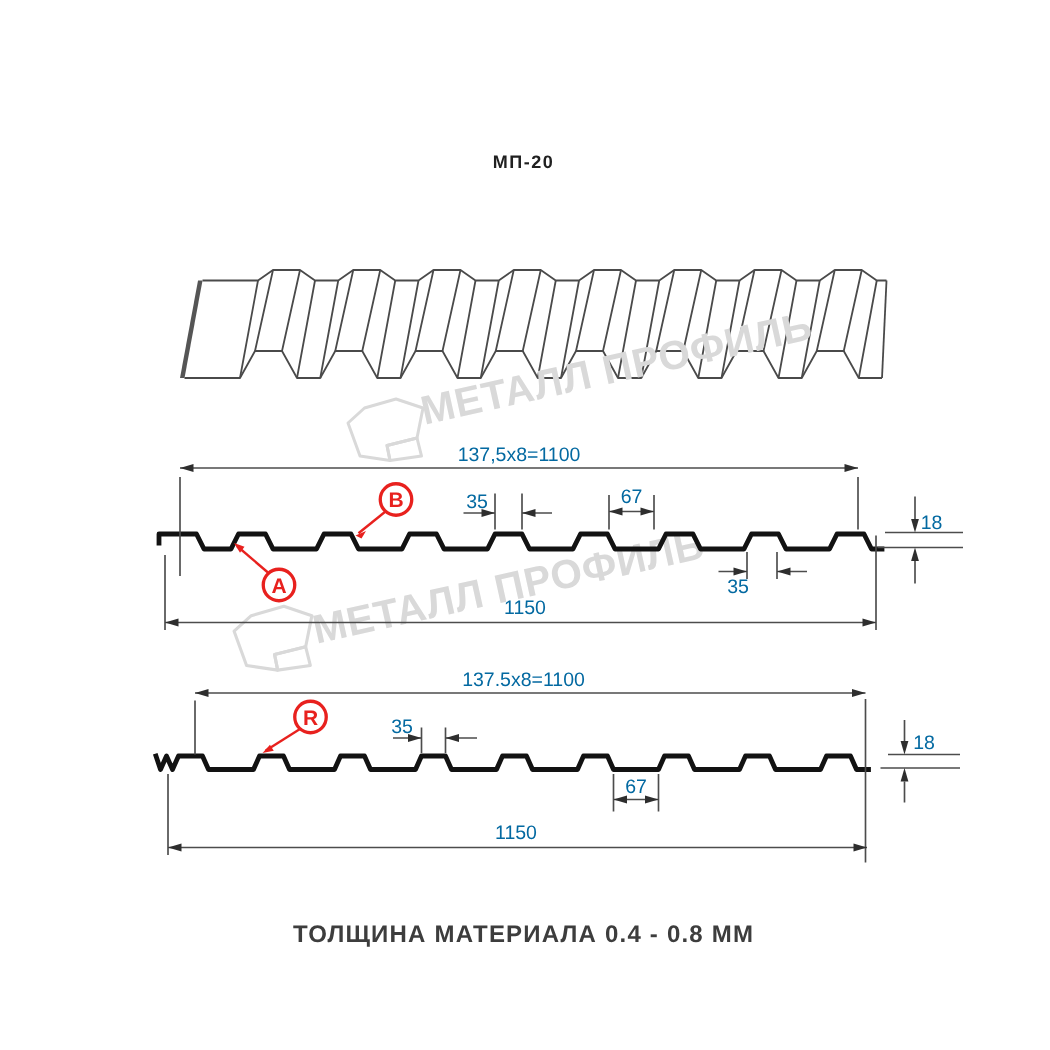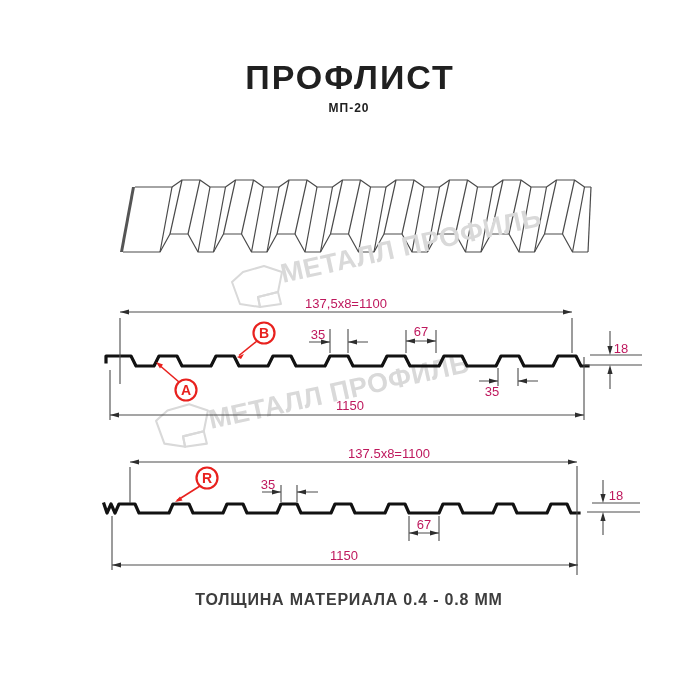--- a/index.html
+++ b/index.html
@@ -1,25 +1,25 @@
 <!DOCTYPE html>
 <html style="--accent-red: #e8211e; --ink: #202020; --watermark: #d9d9d9;"><head>
 <meta charset="utf-8">
 <style>
   html,body{margin:0;padding:0;background:#fff;}
   #page{position:relative;width:700px;height:700px;background:#fff;overflow:hidden;
         font-family:"Liberation Sans",sans-serif;}
   svg{position:absolute;left:0;top:0;}
   .lbl{position:absolute;transform:translate(-50%,-50%);white-space:nowrap;
-       font-size:13px;color:#be185d;}
+       font-size:13px;color:#0369a1;}
   .title{position:absolute;left:350px;top:77px;transform:translate(-50%,-50%);
          font-size:34px;font-weight:bold;letter-spacing:2px;color:var(--ink,#202020);}
   .subtitle{position:absolute;left:349px;top:108px;transform:translate(-50%,-50%);
          font-size:12px;font-weight:600;letter-spacing:1px;color:var(--ink,#202020);}
-  .footer{position:absolute;left:349px;top:600px;transform:translate(-50%,-50%);
+  .footer{position:absolute;left:349px;top:624px;transform:translate(-50%,-50%);
          font-size:16px;font-weight:600;letter-spacing:.8px;color:#3d3d3d;}
   .marker-letter{position:absolute;transform:translate(-50%,-50%);
          font-size:14px;font-weight:bold;color:var(--accent-red,#e8211e);}
   .wm-text{position:absolute;height:27px;line-height:27px;font-size:27px;font-weight:bold;
          letter-spacing:.5px;color:var(--watermark,#d9d9d9);
          transform-origin:0 100%;transform:rotate(-12.5deg);white-space:nowrap;}
   .thin{stroke:#4c4c4c;stroke-width:1.1;fill:none;}
   .sheetline{stroke:#4a4a4a;stroke-width:1.2;fill:none;stroke-linejoin:round;}
   .thick{stroke:#121212;stroke-width:3.2;fill:none;stroke-linejoin:round;stroke-linecap:square;}
   .ah{fill:#2e2e2e;stroke:none;}
@@ -126,31 +126,30 @@
       <polygon class="ah" points="603,512 600.4,521 605.6,521"></polygon>
     </g>
 
     <g>
       <circle class="red" cx="207" cy="478" r="10.5" stroke-width="2.2"></circle>
       <line class="red" x1="200" y1="486" x2="177" y2="500.5" stroke-width="1.6"></line>
       <polygon class="redfill" points="175,502 180,496.5 182.5,500.5"></polygon>
     </g>
   </svg>
 
-  <div class="title">ПРОФЛИСТ</div>
   <div class="subtitle">МП-20</div>
 
   <div class="lbl" style="left:346px;top:303px;">137,5x8=1100</div>
   <div class="lbl" style="left:318px;top:334px;">35</div>
   <div class="lbl" style="left:421px;top:331px;">67</div>
   <div class="lbl" style="left:492px;top:391px;">35</div>
   <div class="lbl" style="left:621px;top:348px;">18</div>
   <div class="lbl" style="left:350px;top:405px;">1150</div>
 
-  <div class="lbl" style="left:349px;top:453px;margin-left:40px;">137.5x8=1100</div>
+  <div class="lbl" style="left:349px;top:453px;">137.5x8=1100</div>
   <div class="lbl" style="left:268px;top:484px;">35</div>
   <div class="lbl" style="left:616px;top:495px;">18</div>
   <div class="lbl" style="left:424px;top:524px;">67</div>
   <div class="lbl" style="left:344px;top:555px;">1150</div>
 
   <div class="marker-letter" style="left:186px;top:390px;">A</div>
   <div class="marker-letter" style="left:264px;top:333px;">B</div>
   <div class="marker-letter" style="left:207px;top:478px;">R</div>
 
   <div class="footer">ТОЛЩИНА МАТЕРИАЛА 0.4 - 0.8 ММ</div>

